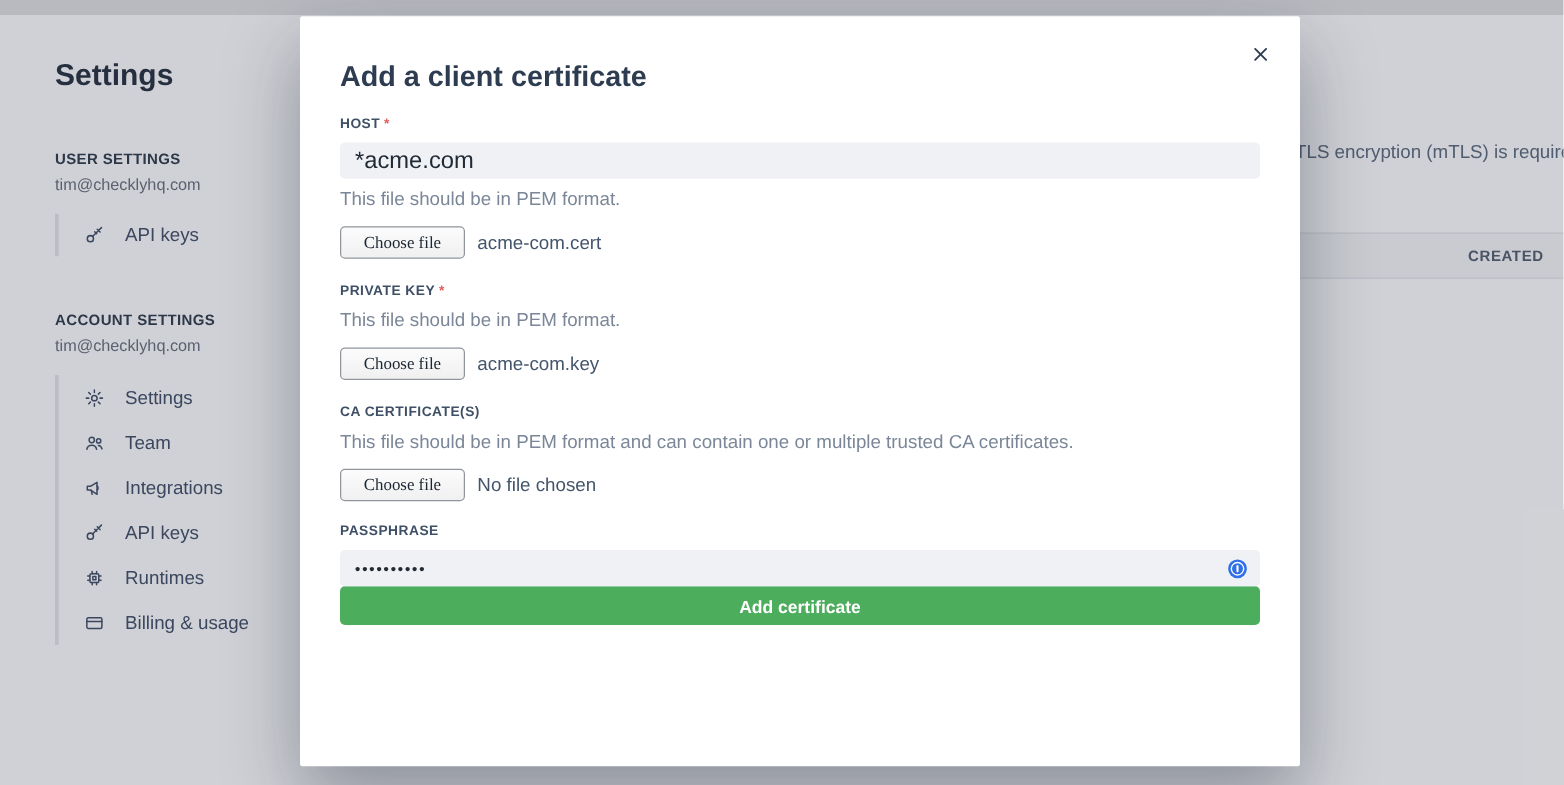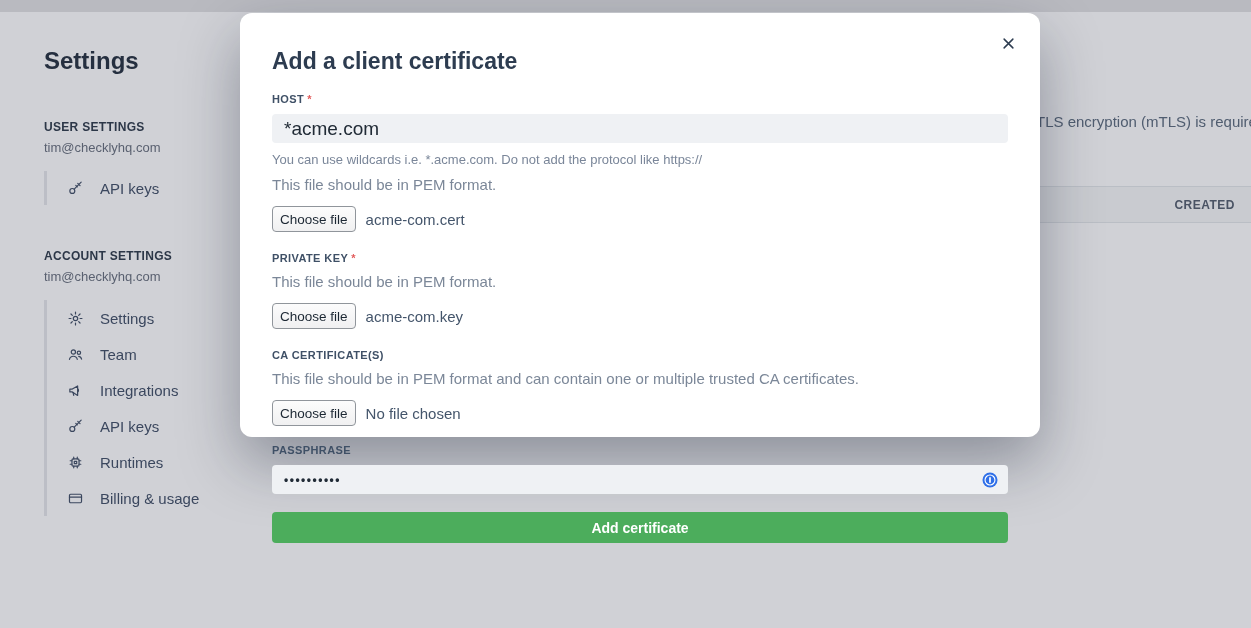--- a/index.html
+++ b/index.html
@@ -25,47 +25,47 @@
   .mtls-text { position:absolute; top:113px; left:1036px; font-size:15px; color:#5f6e80; white-space:nowrap; }
   .bg-table-head { position:absolute; top:186px; left:240px; right:0; height:37px; background:#f4f5f7;
                    border-top:1px solid #e2e5e9; border-bottom:1px solid #e2e5e9;
                    display:flex; align-items:center; justify-content:flex-end; padding-right:16px; }
   .created-label { font-size:12px; font-weight:700; letter-spacing:.5px; color:#586272;text-align:center; }
 
   
   .overlay { position:absolute; inset:0; background:rgba(15,23,42,0.19); z-index:5; }
 
   
-  .modal { position:absolute; z-index:10; left:240px; top:13px; width:800px; height:424px;
-           background:#fff; border-radius:12px; box-shadow:0 25px 60px rgba(15,23,42,.35);
+  .modal { position:absolute; z-index:10; left:240px; top:13px; width:800px; height:600px;
+           background:#fff; border-radius:2px; box-shadow:0 25px 60px rgba(15,23,42,.35);
            padding:34px 32px 32px; }
   .close-btn { position:absolute; top:22px; right:22px; width:20px; height:20px; background:none; border:none; cursor:pointer; }
   .close-btn svg { width:15px; height:15px; }
   .modal h2 { font-size:23px; line-height:28px; font-weight:700; color:#2d3c50; margin-bottom:18px; }
 
   .field-label { font-size:11px; line-height:13px; font-weight:700; letter-spacing:.4px; color:#3f5066; }
   .req { color:#e25c5c; margin-left:3px; font-size:11px; font-weight:700; }
   .help { margin-top:9px; font-size:13px; line-height:16px; color:#7a8699; }
   .pem { margin-top:8px; font-size:15px; line-height:18px; color:#7b8798; }
   .mt20 { margin-top:20px; } .mt14 { margin-top:14px; } .mt18 { margin-top:18px; }
 
   .text-input { display:block; width:100%; height:29px; margin-top:8px; background:#eff1f4; border:none; outline:none;
                 border-radius:4px; padding:0 12px; font-size:19px; color:#212b36; font-family:"Liberation Sans",sans-serif; }
   .pass-wrap { position:relative; margin-top:8px; }
   .pass-wrap .text-input { margin-top:0; font-size:12px; font-weight:700; letter-spacing:1.5px; padding-right:34px; }
   .onepw-btn { position:absolute; right:9px; top:50%; transform:translateY(-50%); width:18px; height:18px;
                background:none; border:none; padding:0; cursor:pointer; }
   .onepw-btn svg { width:18px; height:18px; display:block; }
 
   .file-row { margin-top:12px; display:flex; align-items:center; gap:10px; }
-  .file-btn { height:26px; padding:0 7px; font-size:13.5px; color:#1c2733; font-family:Liberation Sans, sans-serif;
+  .file-btn { height:26px; padding:0 18px; font-size:13.5px; color:#1c2733; font-family:Liberation Serif, serif;
               border:1px solid #90959b; border-radius:4px; background:linear-gradient(#fcfcfc,#f0f0f1); cursor:pointer;text-align:right; }
   .file-name { font-size:15px; color:#44556b; }
 
-  .submit-btn { display:block; width:100%; height:31px; margin-top:18px; background:#4cad5c; border:none; border-radius:4px;
+  .submit-btn { display:block; width:100%; height:31px; margin-top:0; background:#4cad5c; border:none; border-radius:4px;
                 color:#fff; font-size:14px; font-weight:700; font-family:"Liberation Sans",sans-serif; cursor:pointer; }
 
   .icon-stroke { fill:none; stroke:currentColor; stroke-width:1.7; stroke-linecap:round; stroke-linejoin:round; }
 </style>
 </head>
 <body>
 
 <div class="screen">
 
   <div class="bg-page">
@@ -150,21 +150,20 @@
     <button class="close-btn">
       <svg viewBox="0 0 24 24" style="fill:none;stroke:#2d3c50;stroke-width:2.4;stroke-linecap:round;">
           <path d="M5 5l14 14M19 5L5 19"></path>
         </svg>
     </button>
 
     <h2>Add a client certificate</h2>
 
     <div class="field-label"><span>HOST</span><span class="req">*</span></div>
     <input class="text-input" type="text" value="*acme.com" style="">
-    <div class="help">You can use wildcards i.e. *.acme.com. Do not add the protocol like https://</div>
 
     <div class="pem">This file should be in PEM format.</div>
     <div class="file-row">
       <button class="file-btn">Choose file</button>
       <span class="file-name">acme-com.cert</span>
     </div>
 
     <div class="field-label mt20"><span>PRIVATE KEY</span><span class="req">*</span></div>
     <div class="pem">This file should be in PEM format.</div>
     <div class="file-row">

